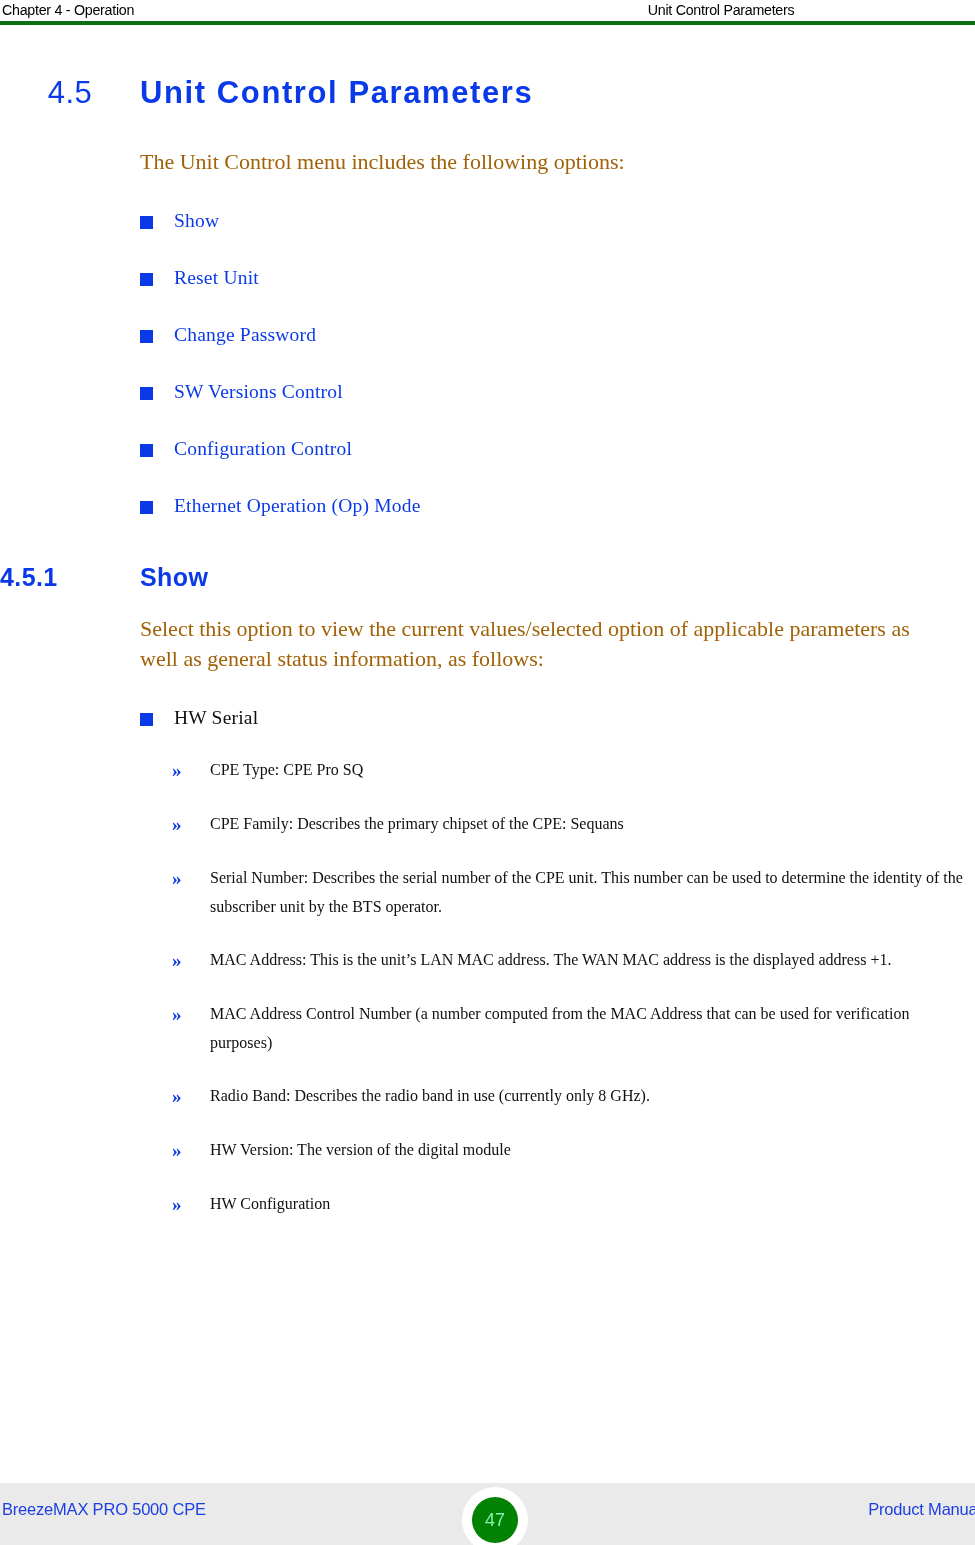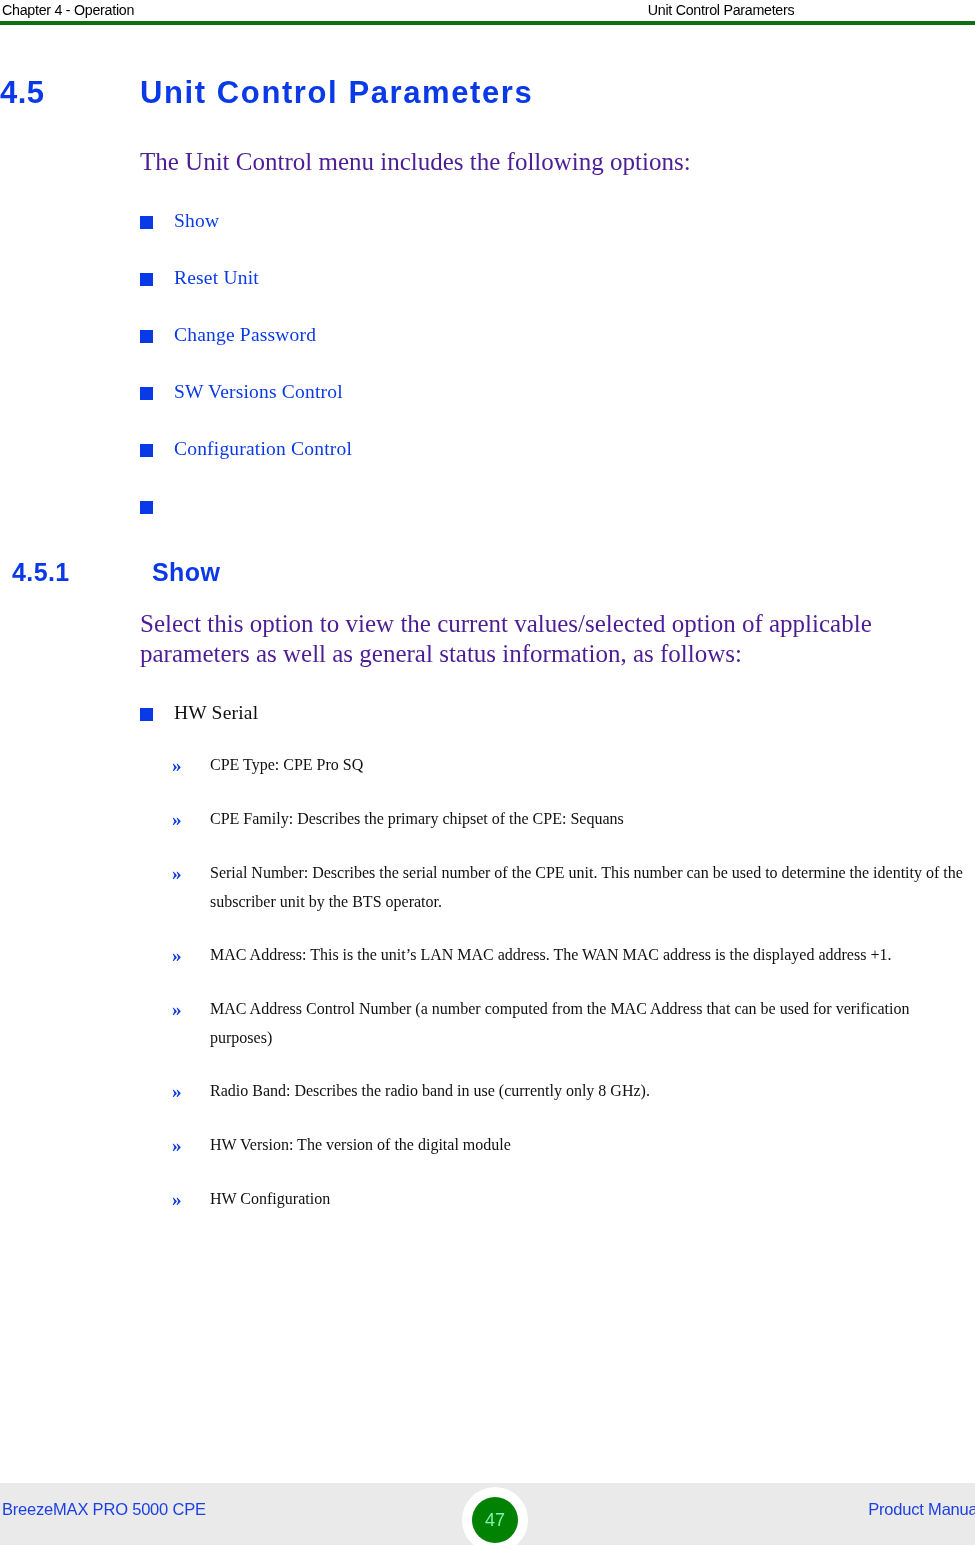--- a/index.html
+++ b/index.html
@@ -56,39 +56,39 @@
   
   .h1-row {
     display: flex;
     align-items: baseline;
     margin-top: 49px;
   }
   .h1-num {
     width: 140px;
     flex: 0 0 140px;
     font-family: "Liberation Sans", sans-serif;
+    font-weight: normal;
+    font-size: 31px;
+    color: #0a3ae8;
+    letter-spacing: 0.5px;
+    text-align: center;
+  }
+  .h1-title {
+    font-family: "Liberation Sans", sans-serif;
     font-weight: bold;
     font-size: 31px;
     color: #0a3ae8;
-    letter-spacing: 0.5px;
-  }
-  .h1-title {
-    font-family: "Liberation Sans", sans-serif;
-    font-weight: bold;
-    font-size: 31px;
-    color: #0a3ae8;
     letter-spacing: 1.6px;
   }
 
   
   .h2-row {
     display: flex;
     align-items: flex-start;
     margin-top: 44px;
-    padding-left: 12px;
   }
   .h2-num {
     width: 140px;
     flex: 0 0 140px;
     font-family: "Liberation Sans", sans-serif;
     font-weight: bold;
     font-size: 25px;
     color: #0a3ae8;
     letter-spacing: 0.4px;
   }
@@ -97,23 +97,23 @@
     font-weight: bold;
     font-size: 25px;
     color: #0a3ae8;
     letter-spacing: 0.4px;
   }
 
   
   .body-para {
     margin-left: 140px;
     margin-right: 10px;
-    font-size: 25px;
+    font-size: 22px;
     line-height: 30px;
-    color: #4c1d95;
+    color: #a16207;
   }
   .para-intro { margin-top: 36px; }
   .para-show  { margin-top: 22px; width: 770px; }
 
   
   .bullet-l1 {
     display: flex;
     margin-left: 140px;
     margin-top: 31px;
     align-items: flex-start;
@@ -240,20 +240,21 @@
   <div class="bullet-l1">
     <span class="sq"></span>
     <span class="lbl link">SW Versions Control</span>
   </div>
   <div class="bullet-l1">
     <span class="sq"></span>
     <span class="lbl link">Configuration Control</span>
   </div>
   <div class="bullet-l1">
     <span class="sq"></span>
+    <span class="lbl link">Ethernet Operation (Op) Mode</span>
   </div>
 
   <div class="h2-row">
     <div class="h2-num">4.5.1</div>
     <div class="h2-title">Show</div>
   </div>
 
   <div class="body-para para-show">Select this option to view the current values/selected option of applicable parameters as well as general status information, as follows:</div>
 
   <div class="bullet-l1">

